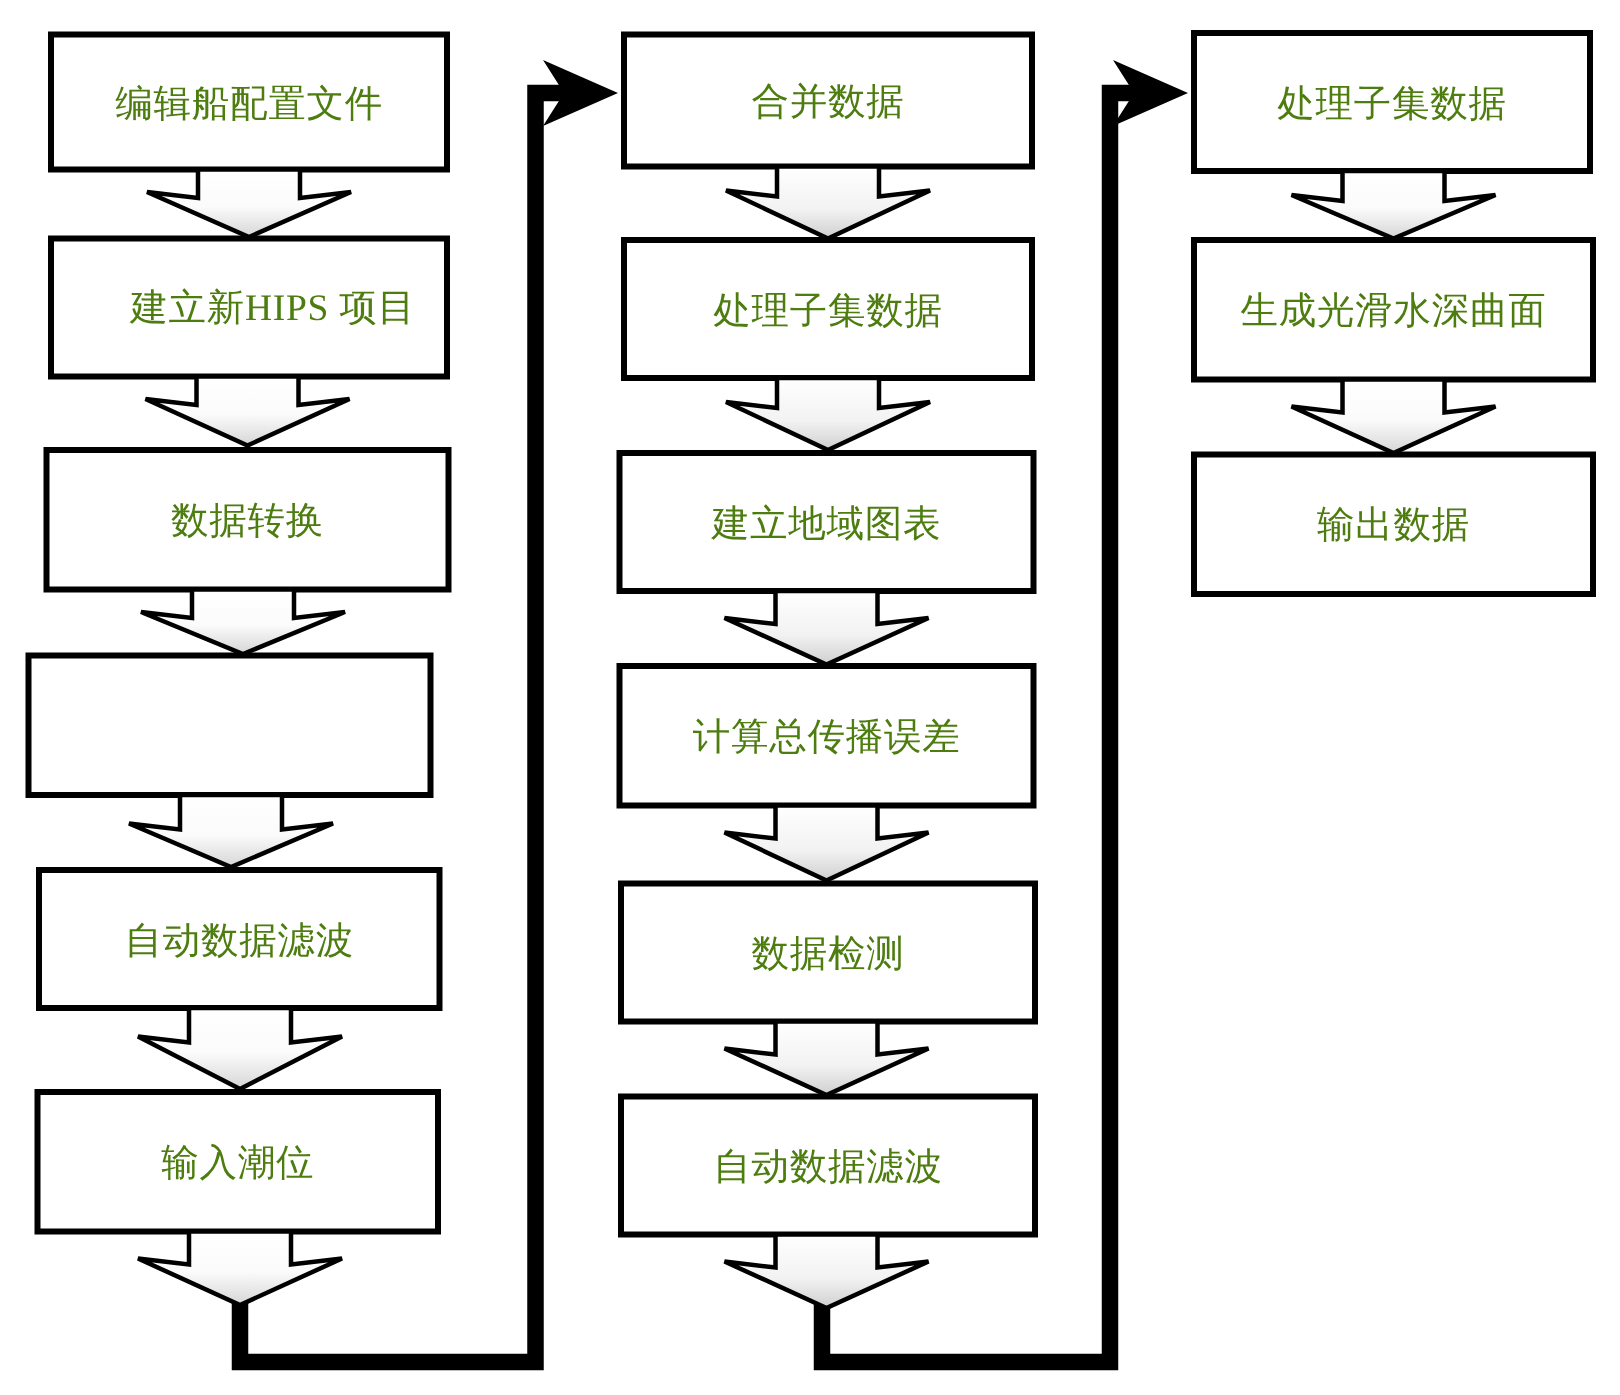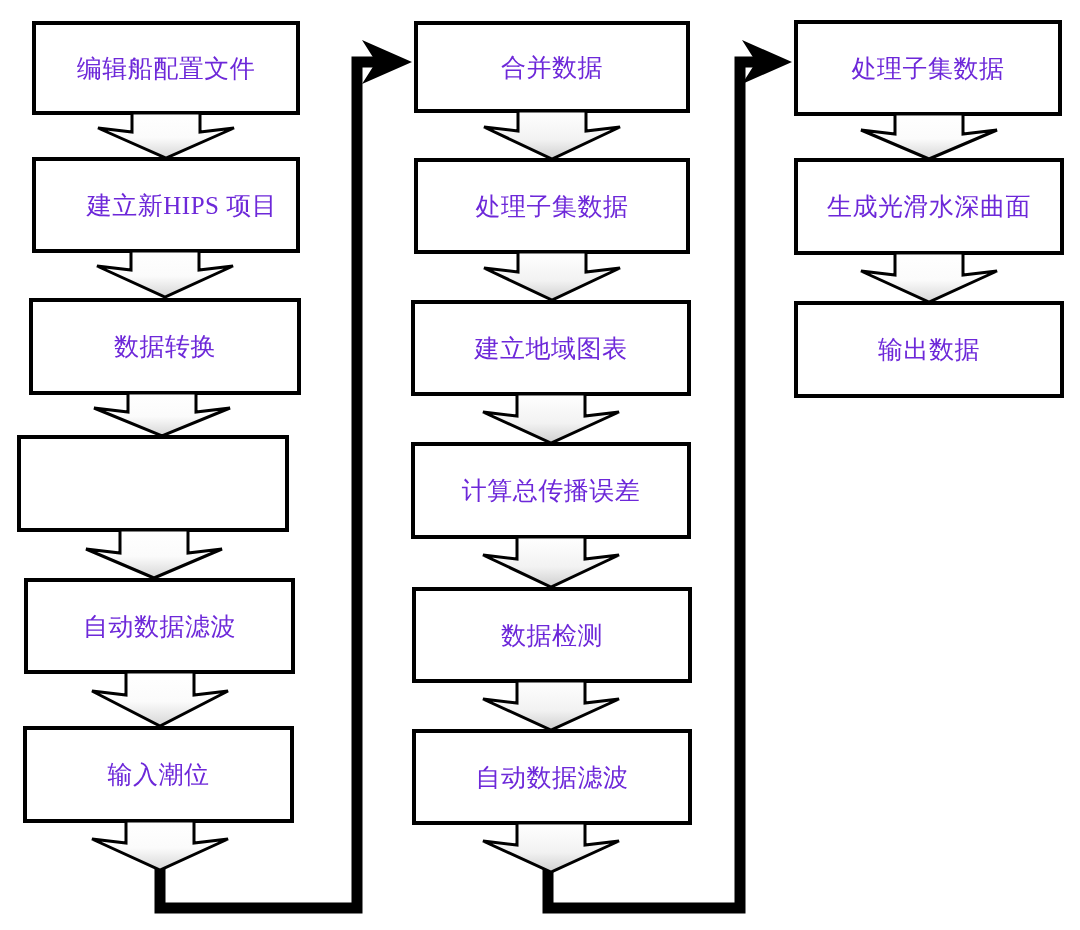--- a/index.html
+++ b/index.html
@@ -6,21 +6,21 @@
   body{width:1080px;height:930px;overflow:hidden;
        font-family:"DejaVu Sans","Liberation Sans",sans-serif;}
   #stage{position:relative;width:1080px;height:930px;background:#fff;}
   svg.layer{position:absolute;left:0;top:0;width:1080px;height:930px;}
   .node-text{
     position:absolute;
     display:flex;align-items:center;justify-content:center;
     font-family:"DejaVu Sans","Liberation Sans",sans-serif;
     font-size:25px;
     font-weight:400;
-    color:#6d28d9;
+    color:#4d7c0f;
     letter-spacing:0.5px;
     white-space:nowrap;
     text-align:center;
     line-height:1;
     pointer-events:none;
   }
   .box-rect{fill:#ffffff;stroke:#000000;}
   .arrow-shape{stroke:#000000;stroke-width:3;stroke-linejoin:miter;}
   .conn{fill:none;stroke:#000000;stroke-width:11;stroke-linejoin:miter;stroke-linecap:butt;}
   .arrowhead{fill:#000000;}

